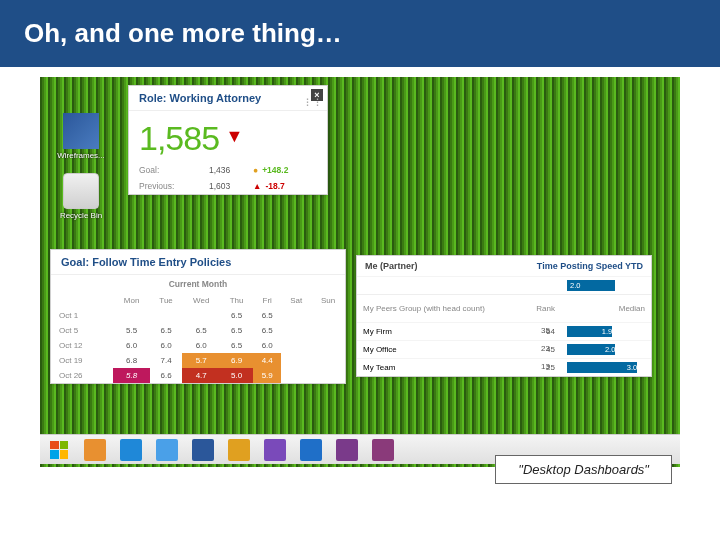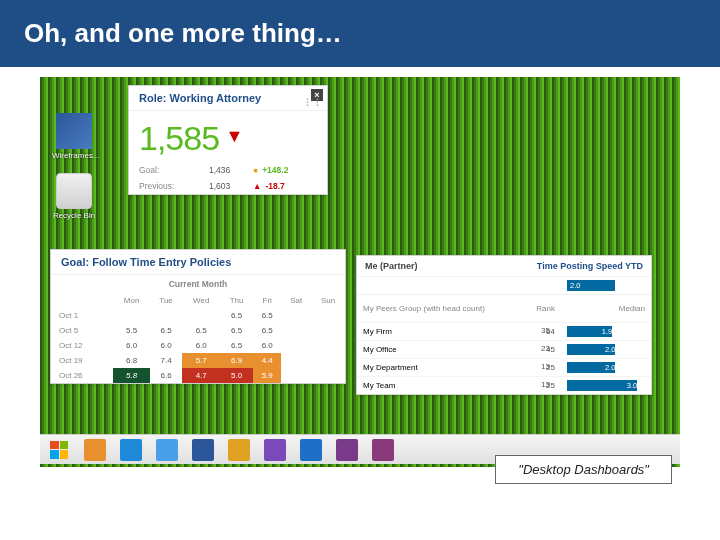--- a/index.html
+++ b/index.html
@@ -1,19 +1,19 @@
 <!DOCTYPE html>
 <html><head>
 <meta charset="utf-8">
 <style>
 * { margin: 0; padding: 0; box-sizing: border-box; }
 body { width: 720px; height: 540px; background: #fff; font-family: 'Segoe UI', Arial, sans-serif; overflow: hidden; position: relative; }
 .slide-title { background: #1f4e87; color: #fff; padding: 18px 24px; font-size: 26px; font-weight: 700; }
 .desktop-area { position: relative; margin: 10px 40px; height: 390px; background: repeating-linear-gradient(90deg, #2a5c0f 0 2px, #3a7a12 2px 4px, #4a9a18 4px 6px, #5aba20 6px 8px); overflow: hidden; }
-.desktop-icon { position: absolute; width: 44px; text-align: center; color: #fff; font-size: 8px; text-shadow: 0 0 2px #000; }
+.desktop-icon { position: absolute; width: 58px; text-align: center; color: #fff; font-size: 8px; text-shadow: 0 0 2px #000; }
 .desktop-icon .ib { width: 36px; height: 36px; margin: 0 auto 2px; background: #e8e8e8; border: 1px solid #ccc; }
 .icon1 { top: 36px; left: 12px; }
 .icon1 .ib { background: linear-gradient(135deg, #2b579a, #4a7cc0); border: none; }
 .icon2 { top: 96px; left: 12px; }
 .icon2 .ib { background: linear-gradient(#f0f0f0, #d0d0d0); border-radius: 4px; }
 
 .panel { position: absolute; background: #fff; border: 1px solid #d0d0d0; box-shadow: 0 1px 3px rgba(0,0,0,0.15); }
 .panel .hdr { padding: 6px 10px; font-size: 11px; font-weight: 600; color: #1f4e87; border-bottom: 1px solid #eee; position: relative; }
 .close-x { position: absolute; right: 4px; top: 3px; width: 12px; height: 12px; background: #444; color: #fff; font-size: 9px; line-height: 12px; text-align: center; cursor: pointer; }
 .drag-dots { position: absolute; right: 4px; bottom: 3px; font-size: 9px; color: #aaa; letter-spacing: 1px; }
@@ -32,21 +32,21 @@
 .kv .chg.neg { color: #c00; }
 
 .p-goal { top: 172px; left: 10px; width: 296px; }
 .p-goal .gh { padding: 4px 10px; font-size: 8.5px; color: #888; text-align: center; font-weight: 600; }
 .gtbl { width: 100%; border-collapse: collapse; font-size: 8px; }
 .gtbl th { font-weight: normal; color: #888; padding: 3px 2px; }
 .gtbl td { padding: 3px 2px; text-align: center; color: #555; }
 .gtbl td.lbl { color: #888; text-align: left; padding-left: 8px; }
 .hc-o { background: #e89030; color: #fff !important; }
 .hc-r { background: #c23020; color: #fff !important; }
-.hc-dr { background: #14532d; color: #fff !important; font-style: italic; }
+.hc-dr { background: #be185d; color: #fff !important; font-style: italic; }
 
 .p-peers { top: 178px; left: 316px; width: 296px; }
 .p-peers .ph { display: flex; font-size: 9px; padding: 5px 8px; }
 .p-peers .ph .l { color: #444; font-weight: 600; }
 .p-peers .ph .r { margin-left: auto; color: #1f4e87; font-weight: 600; }
 .ptbl { width: 100%; font-size: 8px; border-collapse: collapse; }
 .ptbl th { color: #888; font-weight: normal; text-align: left; padding: 9px 6px; border-top: 1px solid #eee; }
 .ptbl th.rt { text-align: right; }
 .ptbl td { padding: 3px 6px; border-top: 1px solid #f4f4f4; }
 .ptbl td.rt { text-align: right; color: #555; }
@@ -200,28 +200,20 @@
           </tr>
           <tr>
             <td>My Office</td>
             <td class="rt">45</td>
             <td class="rt" style="position:relative">
               <span style="position:absolute;left:-20px">23</span>
               <div class="bar" style="width:62%">2.0</div>
             </td>
           </tr>
           <tr>
-            <td>My Department</td>
-            <td class="rt">25</td>
-            <td class="rt" style="position:relative">
-              <span style="position:absolute;left:-20px">13</span>
-              <div class="bar" style="width:62%">2.0</div>
-            </td>
-          </tr>
-          <tr>
             <td>My Team</td>
             <td class="rt">25</td>
             <td class="rt" style="position:relative">
               <span style="position:absolute;left:-20px">13</span>
               <div class="bar" style="width:90%">3.0</div>
             </td>
           </tr>
         </tbody>
       </table>
   </div>

